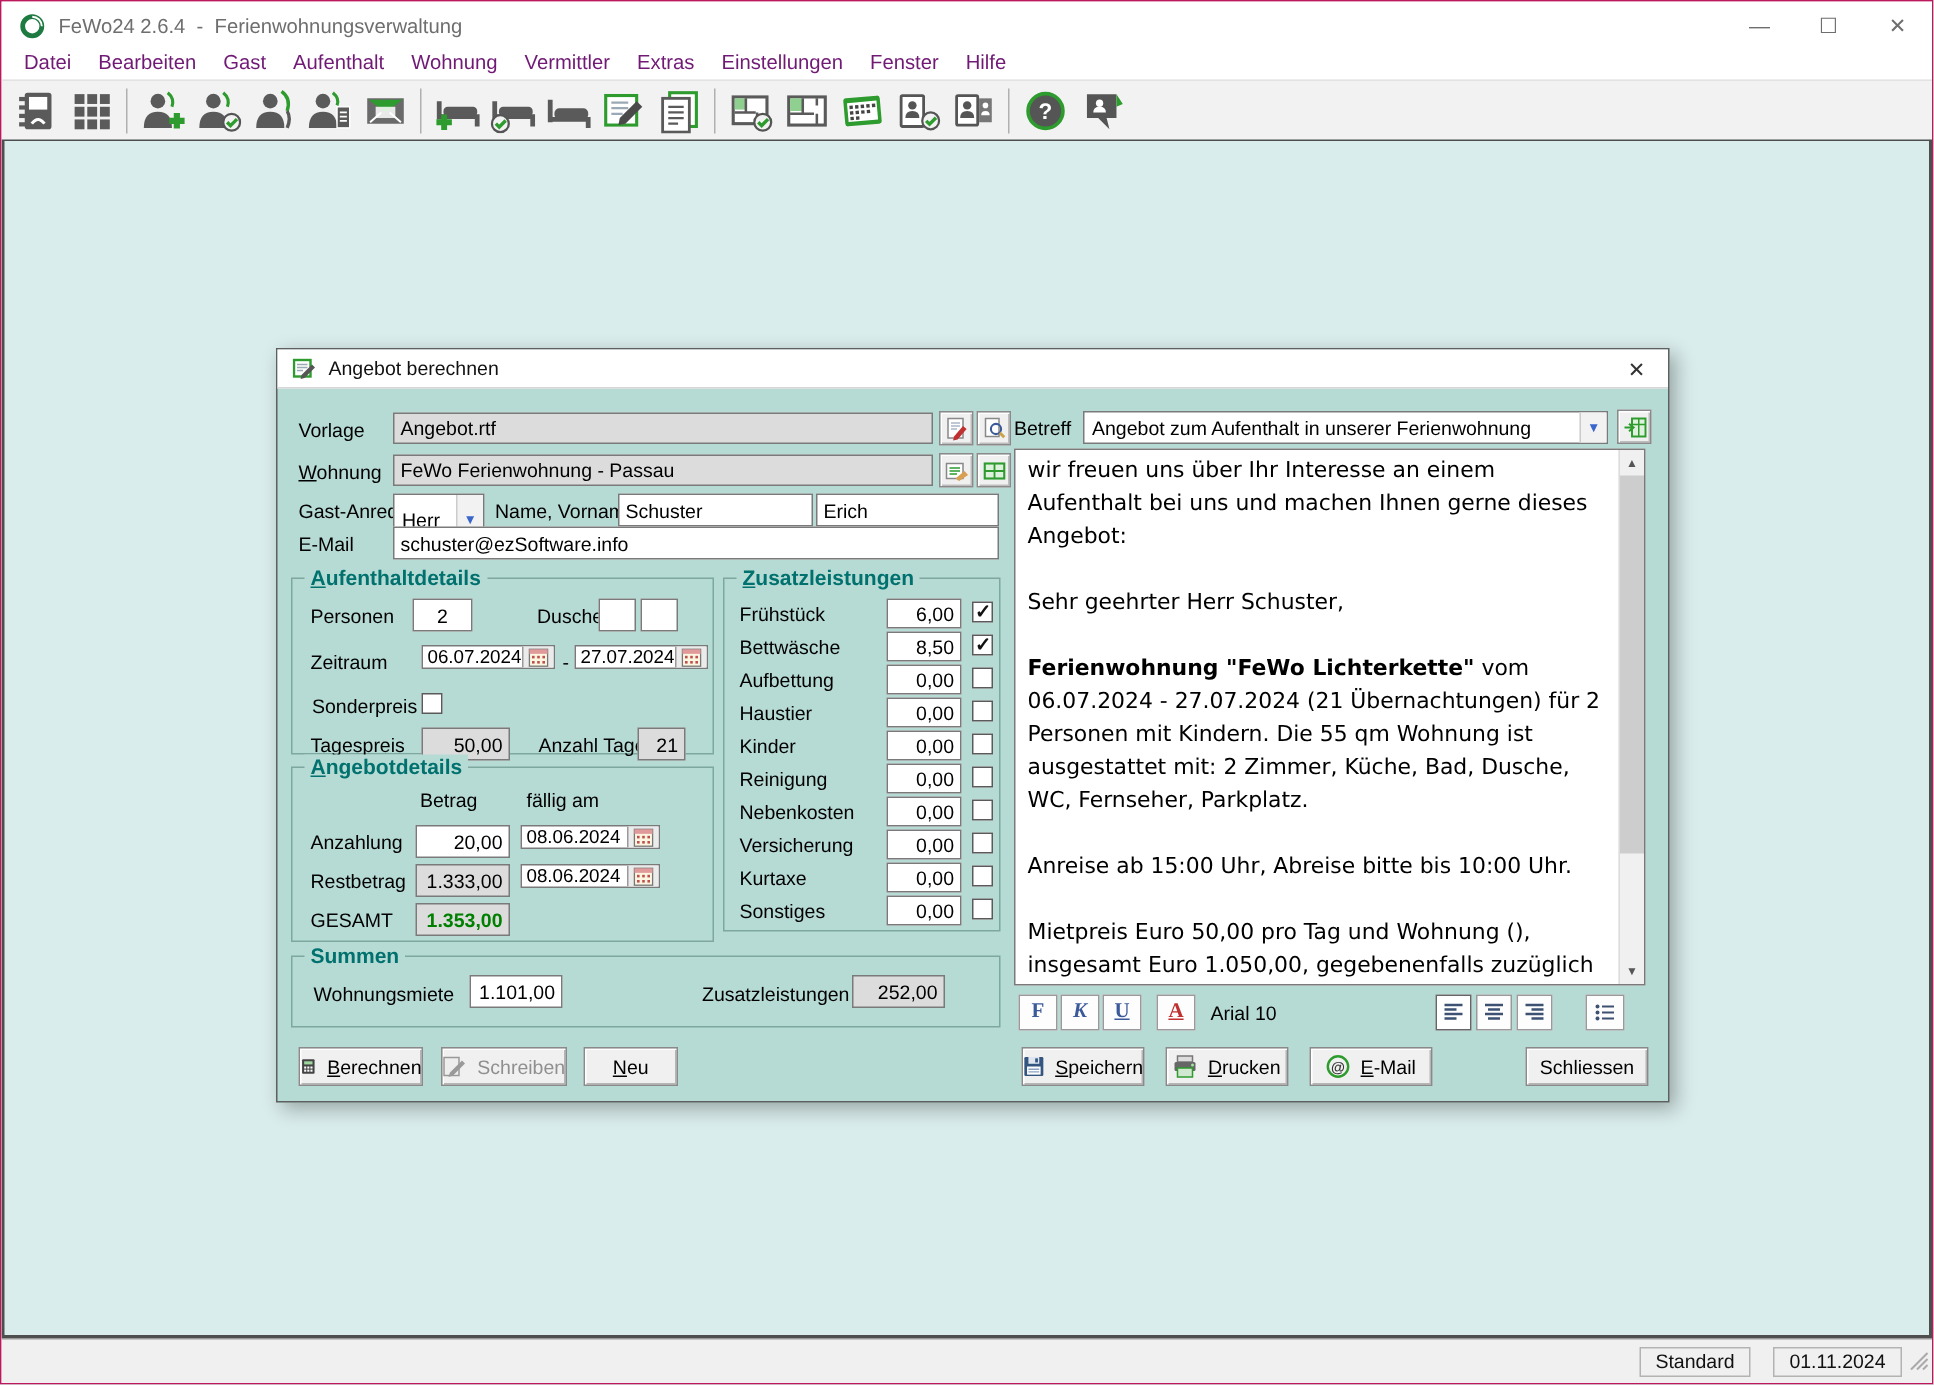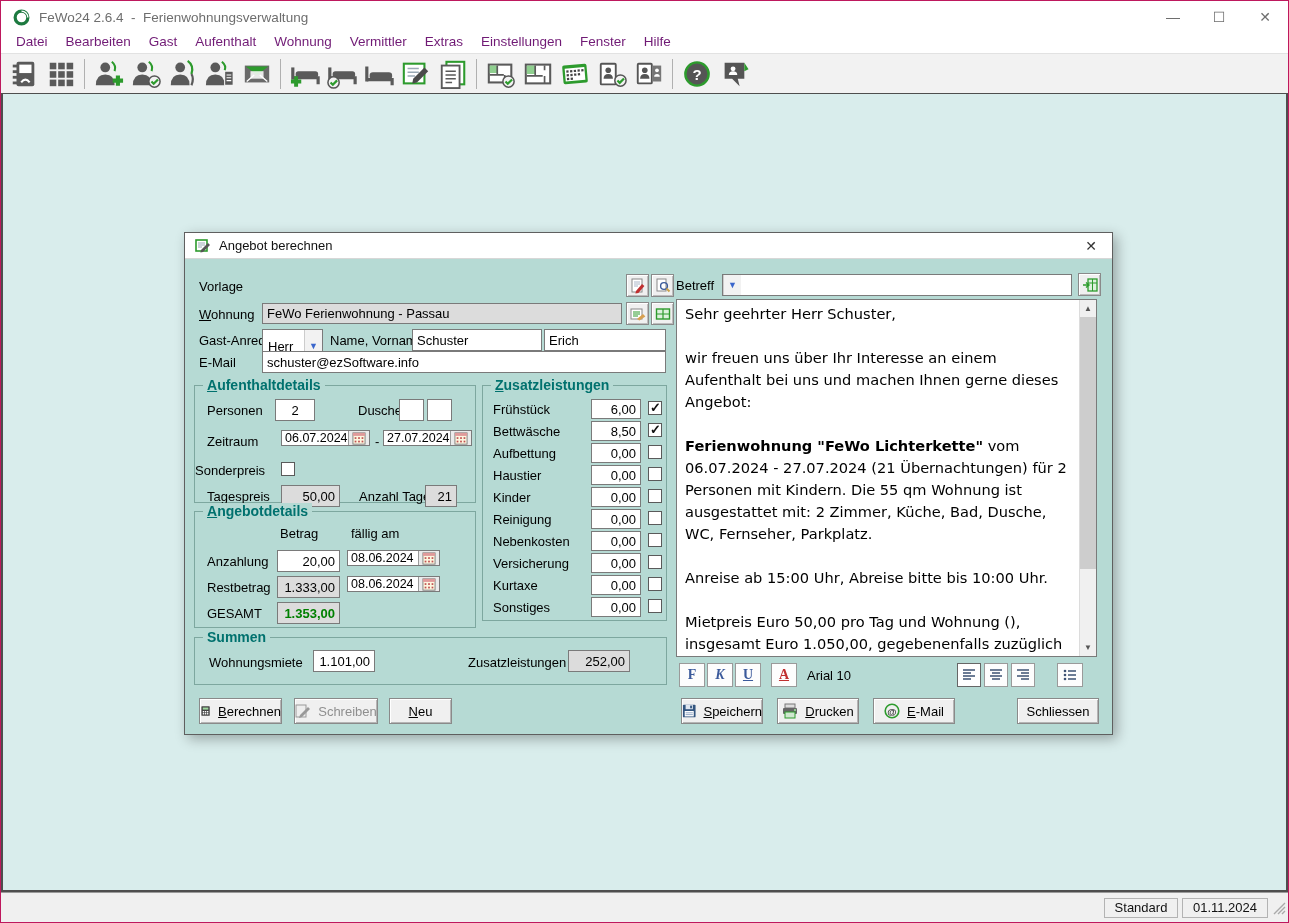--- a/index.html
+++ b/index.html
@@ -24,21 +24,21 @@
   .tb { width:37px; height:36px; display:flex; align-items:center; justify-content:center;
         background:transparent; border:none; }
   .tb svg { width:30px; height:30px; }
   .tsep { width:1px; height:30px; background:#b0b0b0; margin:0 5px; }
   
   .workspace { position:absolute; top:92px; left:0; right:0; bottom:30px; background:#d9edec;
                border:2px solid #4e4e4e; border-top-width:1px; }
   
   .statusbar { position:absolute; bottom:0; left:0; right:0; height:30px; background:#f0f0f0;
                border-top:1px solid #9a9a9a; display:flex; align-items:center;
-               justify-content:flex-end; gap:4px; padding-right:20px; }
+               justify-content:flex-end; gap:15px; padding-right:20px; }
   .sb-panel { height:20px; border:1px solid #b3b3b3; display:flex; align-items:center;
               justify-content:center; font-size:13px; color:#111; background:#f0f0f0; }
   .grip { position:absolute; right:2px; bottom:3px; }
   
   .dialog { position:absolute; left:181px; top:138px; width:929px; height:503px;
             background:#b6dad4; border:1px solid #5f5f5f;
             box-shadow:4px 4px 12px rgba(0,0,0,.30); }
   .dlg-title { height:26px; background:#fff; display:flex; align-items:center; padding:0 10px;
                font-size:13px; color:#111; border-bottom:1px solid #d7d7d7; }
   .dlg-title svg { margin-right:8px; }
@@ -321,20 +321,23 @@
         <svg width="16" height="16" viewBox="0 0 16 16">
             <rect x="1" y="2" width="11" height="11" fill="#fff" stroke="#2d9b2d" stroke-width="1.6"></rect>
             <path d="M3 5h7M3 7h7M3 9h4" stroke="#9aa9b5" stroke-width="1"></path>
             <path d="M6 12l7-7 2 2-7 7-2.6.6z" fill="#555"></path>
           </svg>
         <span>Angebot berechnen</span>
         <span class="dlg-close">✕</span>
       </div>
 
       <span class="lbl" style="left:14px;top:46px">Vorlage</span>
+      <div class="fld ro" style="left:77px;top:42px;width:360px;height:21px">
+          <span>Angebot.rtf</span>
+        </div>
       <button class="sbtn" style="left:441px;top:41px">
           <svg class="ico16" viewBox="0 0 16 16">
             <rect x="2" y="1" width="10" height="13" fill="#fff" stroke="#888"></rect>
             <path d="M4 4h6M4 6h6M4 8h4" stroke="#aab6c8" stroke-width="1"></path>
             <path d="M6 13l6-7 2.4 2-6 7-3 .6z" fill="#c03030"></path>
           </svg>
         </button>
       <button class="sbtn" style="left:466px;top:41px">
           <svg class="ico16" viewBox="0 0 16 16">
             <rect x="2" y="1" width="9" height="12" fill="#fff" stroke="#888"></rect>
@@ -421,21 +424,21 @@
                   <rect x="3" y="6" width="2" height="2"></rect>
                   <rect x="7" y="6" width="2" height="2"></rect>
                   <rect x="11" y="6" width="2" height="2"></rect>
                   <rect x="3" y="10" width="2" height="2"></rect>
                   <rect x="7" y="10" width="2" height="2"></rect>
                   <rect x="11" y="10" width="2" height="2"></rect>
                 </g>
               </svg>
             </span>
         </div>
-        <span class="lbl" style="left:0;top:77px">Sonderpreis</span>
+        <span class="lbl" style="left:13px;top:77px">Sonderpreis</span>
         <span class="cbx" style="left:86px;top:76px"></span>
         <span class="lbl" style="left:12px;top:103px">Tagespreis</span>
         <div class="fld ro num" style="left:86px;top:99px;width:59px;height:22px">
             <span>50,00</span>
           </div>
         <span class="lbl" style="left:164px;top:103px">Anzahl Tage</span>
         <div class="fld ro num" style="left:230px;top:99px;width:32px;height:22px">
             <span>21</span>
           </div>
       </div>
@@ -579,34 +582,35 @@
             <path d="M5 12l8-8 2 2-8 8-3 1z" fill="#999"></path>
           </svg>
         <span>Schreiben</span>
       </button>
       <button class="btn" style="left:204px;top:465px;width:63px">
         <span class="mn">Neu</span>
       </button>
 
       <span class="lbl" style="left:491px;top:45px">Betreff</span>
       <div class="combo" style="left:537px;top:41px;width:350px;height:22px">
+        <span class="ctxt">Angebot zum Aufenthalt in unserer Ferienwohnung</span>
         <span class="carr">▼</span>
       </div>
       <button class="sbtn" style="left:893px;top:40px">
           <svg class="ico16" viewBox="0 0 16 16">
             <rect x="6" y="2" width="9" height="12" fill="#ddf1dd" stroke="#2d9b2d" stroke-width="1.3"></rect>
             <path d="M6 6h9M10.5 2v12" stroke="#2d9b2d" stroke-width="1"></path>
             <path d="M1 8h5M4 5.5L7 8l-3 2.5" stroke="#2d9b2d" stroke-width="1.4" fill="none"></path>
           </svg>
         </button>
 
       <div class="letter">
         <div class="letter-content">
+          <p>wir freuen uns über Ihr Interesse an einem Aufenthalt bei uns und machen Ihnen gerne dieses Angebot:</p>
           <p>Sehr geehrter Herr Schuster,</p>
-          <p>wir freuen uns über Ihr Interesse an einem Aufenthalt bei uns und machen Ihnen gerne dieses Angebot:</p>
           <p><span class="b">Ferienwohnung "FeWo Lichterkette"</span><span> vom 06.07.2024 - 27.07.2024 (21 Übernachtungen) für 2 Personen mit  Kindern. Die 55 qm Wohnung ist ausgestattet mit: 2 Zimmer, Küche, Bad, Dusche, WC, Fernseher, Parkplatz.</span></p>
           <p>Anreise ab 15:00 Uhr, Abreise bitte bis 10:00 Uhr.</p>
           <p>Mietpreis Euro 50,00 pro Tag und Wohnung (), insgesamt Euro 1.050,00, gegebenenfalls zuzüglich gebuchter Mietzusatzleistungen (Bettwäsche 8,50 pro Woche und Person) über insgesamt Euro 51,00 und anderer Zusatzleistungen (Frühstück 6,00 pro Tag und Person) über insgesamt Euro 252,00.</p>
 
         </div>
         <div class="vsb">
           <span class="sbarrow" style="top:0">▲</span>
           <span class="sbthumb"></span>
           <span class="sbarrow" style="bottom:0">▼</span>
         </div>

